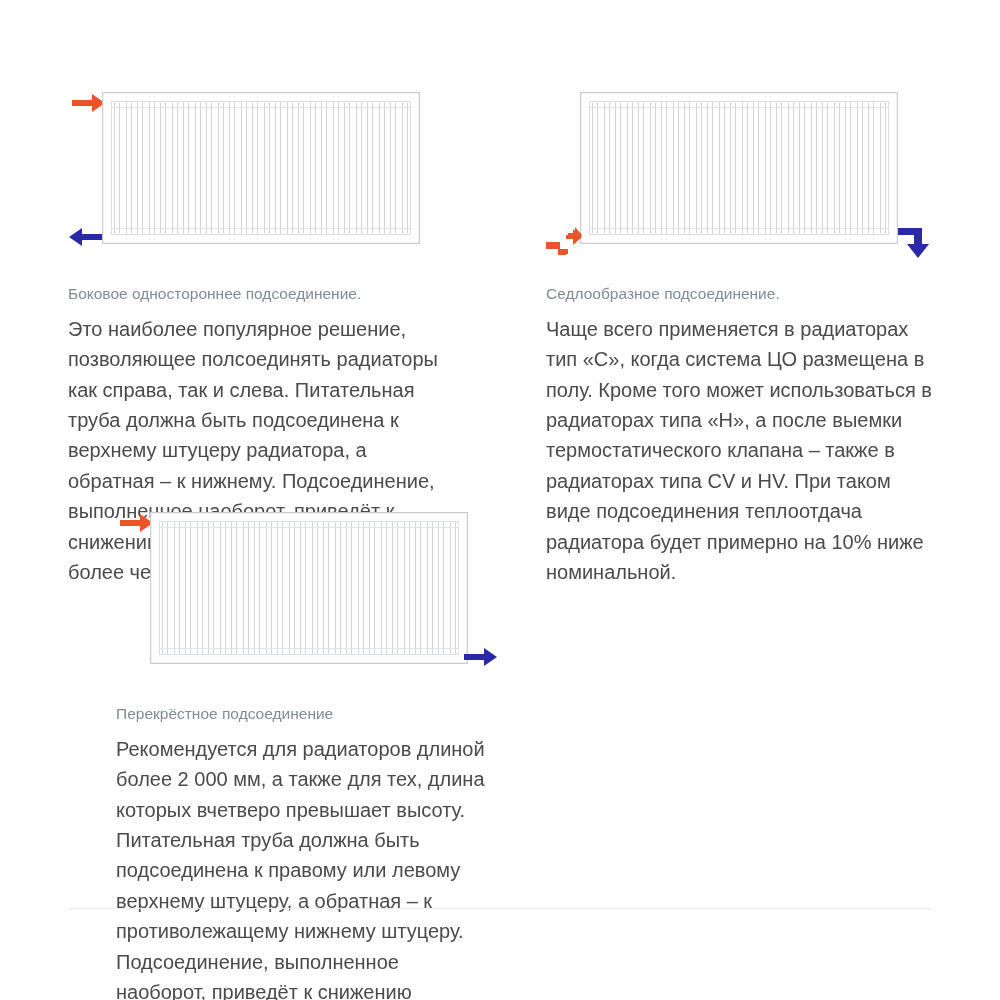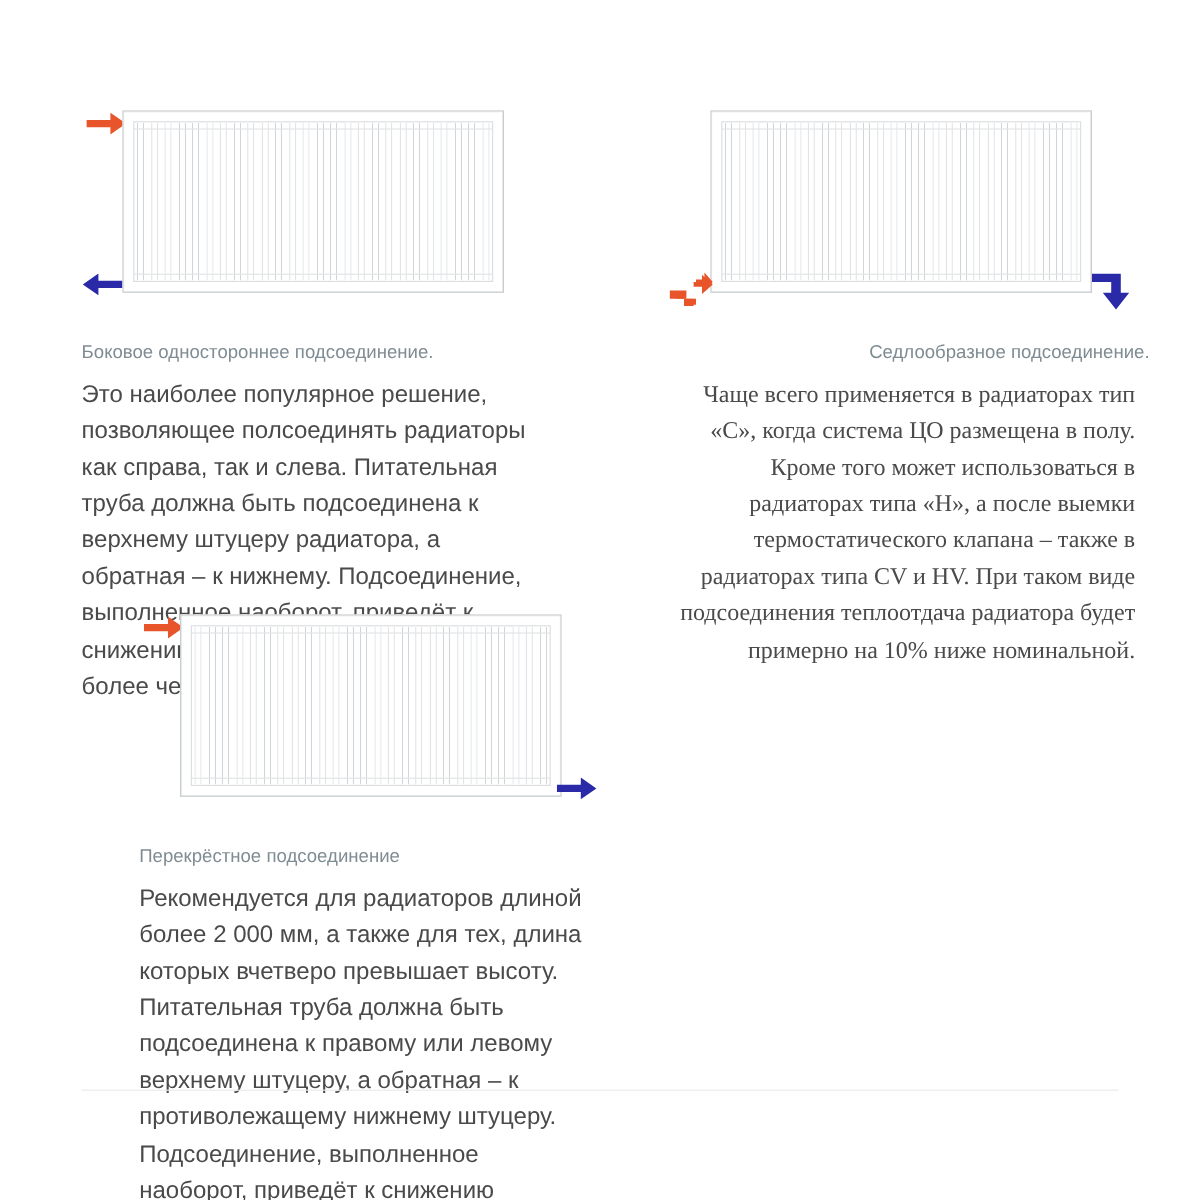--- a/index.html
+++ b/index.html
@@ -20,21 +20,21 @@
     left: 0; top: 0;
     width: 1000px;
     height: 916px;
   }
 
   
   .block {
     position: absolute;
   }
   .block-a { left: 68px;  top: 80px;  width: 400px; }
-  .block-b { left: 558px; top: 80px;  width: 400px; text-align: right; }
+  .block-b { left: 546px; top: 80px;  width: 400px; }
   .block-c { left: 68px;  top: 500px; width: 400px; margin-left: 48px; }
 
   
   .figure {
     position: relative;
     height: 190px;
     width: 400px;
   }
   .radiator {
     position: absolute;
@@ -95,21 +95,21 @@
     margin-top: 14px;
     line-height: 1.35;
   }
   .body-text {
     font-size: 20px;
     color: #4a4a4a;
     line-height: 1.52;
     margin-top: 9px;
     width: 372px;
   }
-  .block-b .body-text { width: 388px; font-family: Liberation Serif, serif; }
+  .block-b .body-text { width: 388px; }
 
   .footer-rule {
     position: absolute;
     left: 68px;
     top: 908px;
     width: 864px;
     height: 1px;
     background: #ececec;
   }
 </style>

